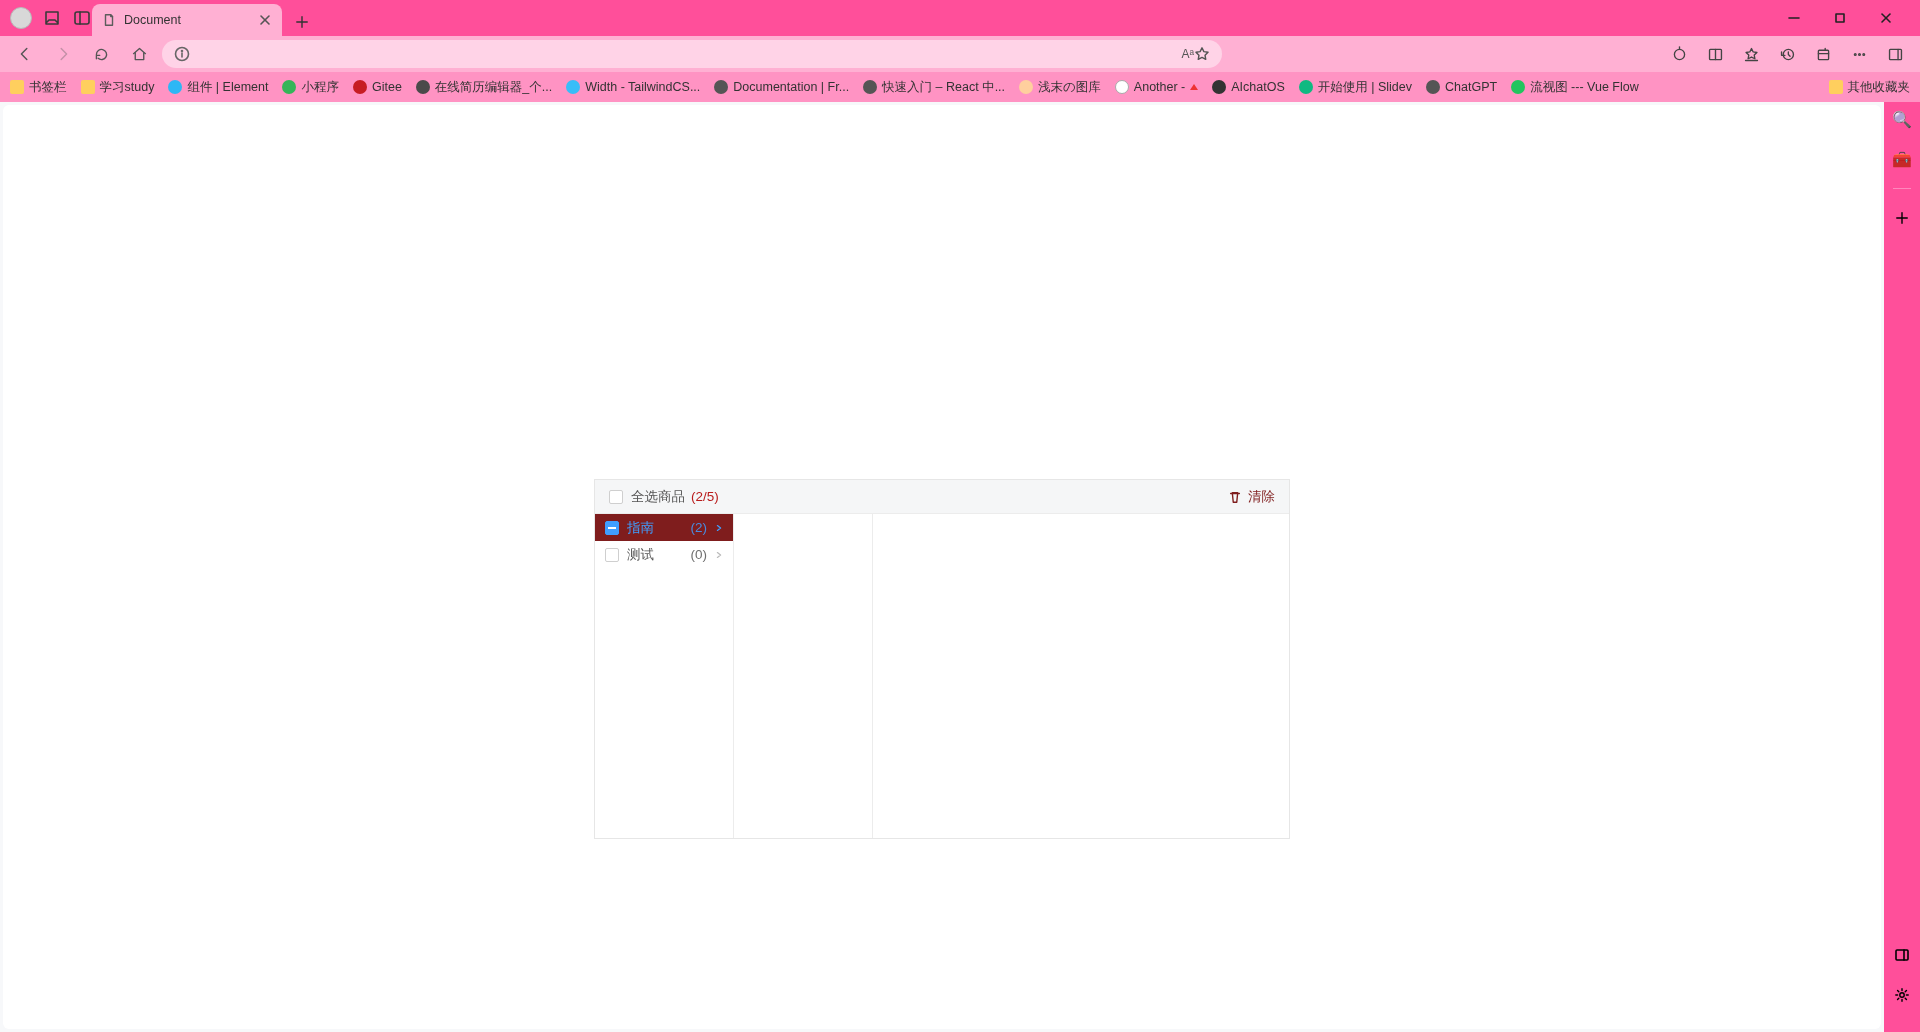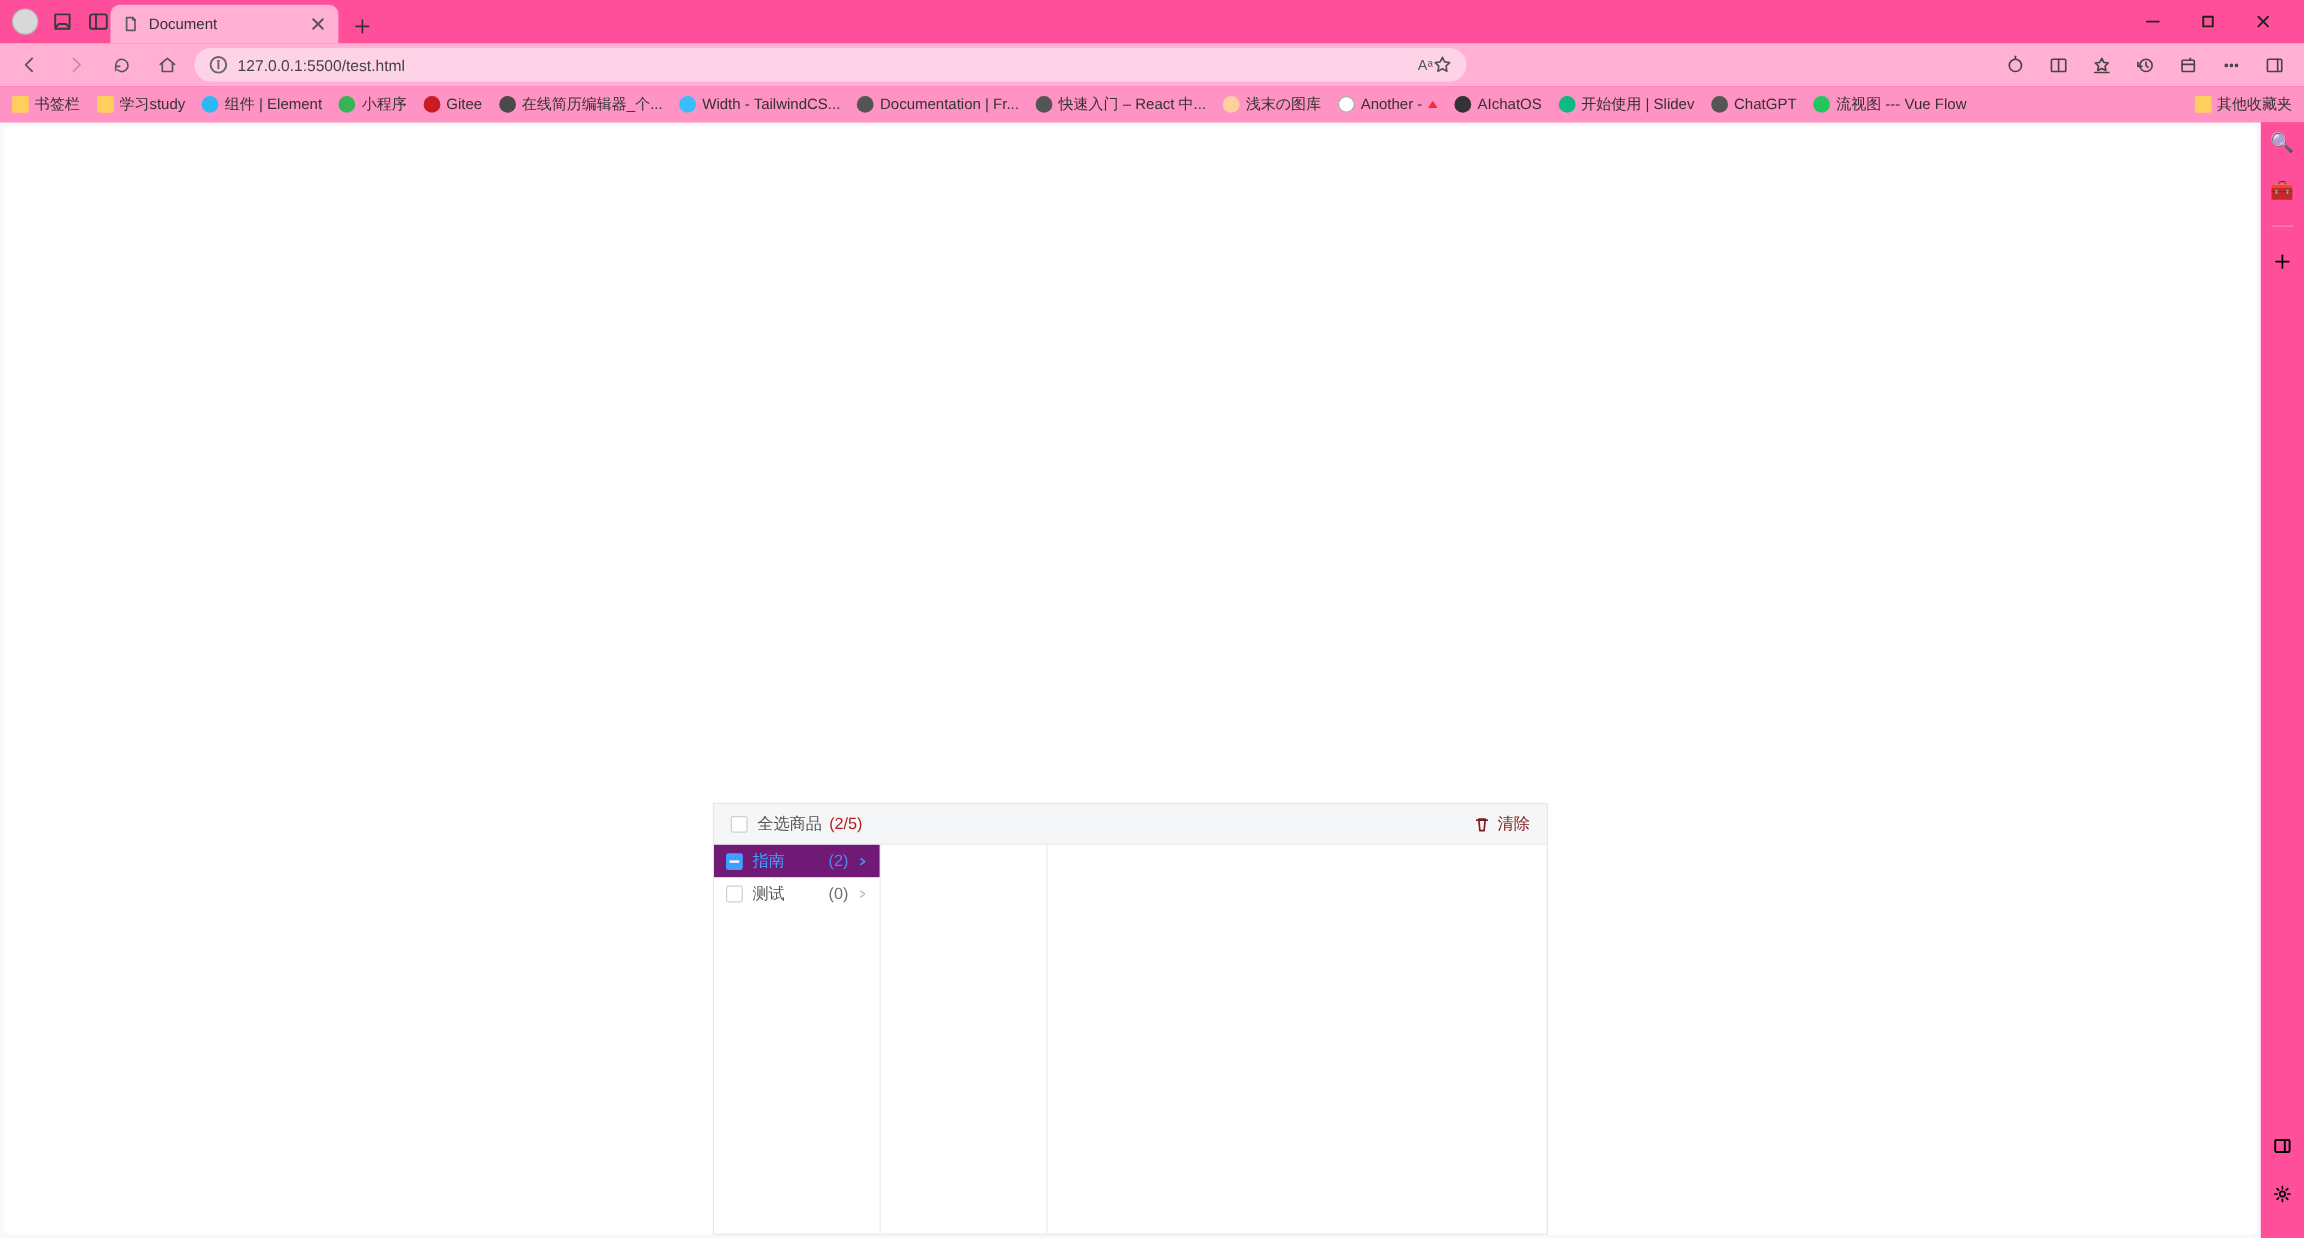--- a/index.html
+++ b/index.html
@@ -35,21 +35,21 @@
 .bmbar .spacer{flex:1;}
 
 .c-el{background:#2db7f5;} .c-wx{background:#35b558;} .c-gi{background:#c71d23;} .c-doc{background:#4a4a4a;} .c-tw{background:#38bdf8;}
 .c-rd{background:#555;} .c-re{background:#555;} .c-pic{background:#ffcf9e;} .c-an{background:#fff;border:1px solid #aaa;} .c-ai{background:#333;}
 .c-sl{background:#10b981;} .c-gpt{background:#555;} .c-vf{background:#22c55e;}
 .tri-up{width:0;height:0;border-left:4px solid transparent;border-right:4px solid transparent;border-bottom:6px solid #e33;}
 
 
 .viewport-row{display:flex;height:calc(1032px - 36px - 36px - 30px);}
 .viewport{flex:1;background:#f7f8fa;padding:3px 3px 3px 3px;position:relative;}
-.page{background:#fff;width:100%;height:100%;border-radius:6px;display:flex;justify-content:center;align-items:flex-end;padding-top:184px;}
+.page{background:#fff;width:100%;height:100%;border-radius:6px;display:flex;justify-content:center;align-items:center;padding-top:184px;}
 
 
 .sidestrip{width:36px;background:#ff4f9a;display:flex;flex-direction:column;align-items:center;padding-top:6px;gap:18px;}
 .sidestrip .ic{width:22px;height:22px;display:flex;align-items:center;justify-content:center;cursor:pointer;}
 .sidestrip .spacer{flex:1;}
 
 
 .widget{width:696px;border:1px solid #e6e6e6;background:#fff;font-size:13.5px;color:#555;}
 .hdr{height:34px;background:#f5f6f7;border-bottom:1px solid #ececec;display:flex;align-items:center;padding:0 14px;}
 .cb{width:14px;height:14px;border:1px solid #cfcfcf;border-radius:2px;background:#fff;display:inline-flex;align-items:center;justify-content:center;cursor:pointer;flex-shrink:0;}
@@ -59,21 +59,21 @@
 .cb.chk::after{content:"";width:4px;height:8px;border:solid #fff;border-width:0 2px 2px 0;transform:rotate(45deg);margin-top:-2px;}
 .hdr .lab{margin-left:8px;}
 .hdr .cnt{margin-left:6px;color:#b91c1c;}
 .hdr .clear{margin-left:auto;display:flex;align-items:center;gap:6px;color:#7f1d1d;cursor:pointer;}
 .hdr .clear .ico{width:14px;height:14px;}
 
 .cols{display:flex;height:324px;}
 .col{width:139px;border-right:1px solid #ececec;}
 .col:last-child{border-right:none;}
 .row{height:27px;display:flex;align-items:center;padding:0 8px 0 10px;cursor:pointer;gap:8px;}
-.row.active{background:#701a75;color:#409eff;}
+.row.active{background:#7f1d1d;color:#409eff;}
 .row .lab{flex:1;white-space:nowrap;overflow:hidden;}
 .row .cnt{color:inherit;opacity:.85;}
 .row.active .cb{border-color:#409eff;}
 .row .arrow{width:10px;color:#bbb;margin-left:auto;}
 .row.active .arrow{color:#409eff;}
 
 
 svg{display:block;}
 .str path,.str line,.str rect,.str circle,.str polyline{stroke:currentColor;fill:none;stroke-width:1.6;stroke-linecap:round;stroke-linejoin:round;}
 </style>
@@ -163,21 +163,20 @@
     </div>
 
   <div class="url">
     <span class="info str">
         <svg viewBox="0 0 16 16">
           <circle cx="8" cy="8" r="6.5"></circle>
           <line x1="8" y1="7" x2="8" y2="11"></line>
           <circle cx="8" cy="5" r=".5" fill="currentColor"></circle>
         </svg>
       </span>
-    <span class="txt">127.0.0.1:5500/test.html</span>
     <span class="ra">
       <span style="font-size:12px;">Aᵃ</span>
       <span class="str">
           <svg viewBox="0 0 18 18" width="16">
             <path d="M9 2l2.1 4.3 4.7.7-3.4 3.3.8 4.7L9 12.8 4.8 15l.8-4.7L2.2 7l4.7-.7z"></path>
           </svg>
         </span>
     </span>
   </div>
 

